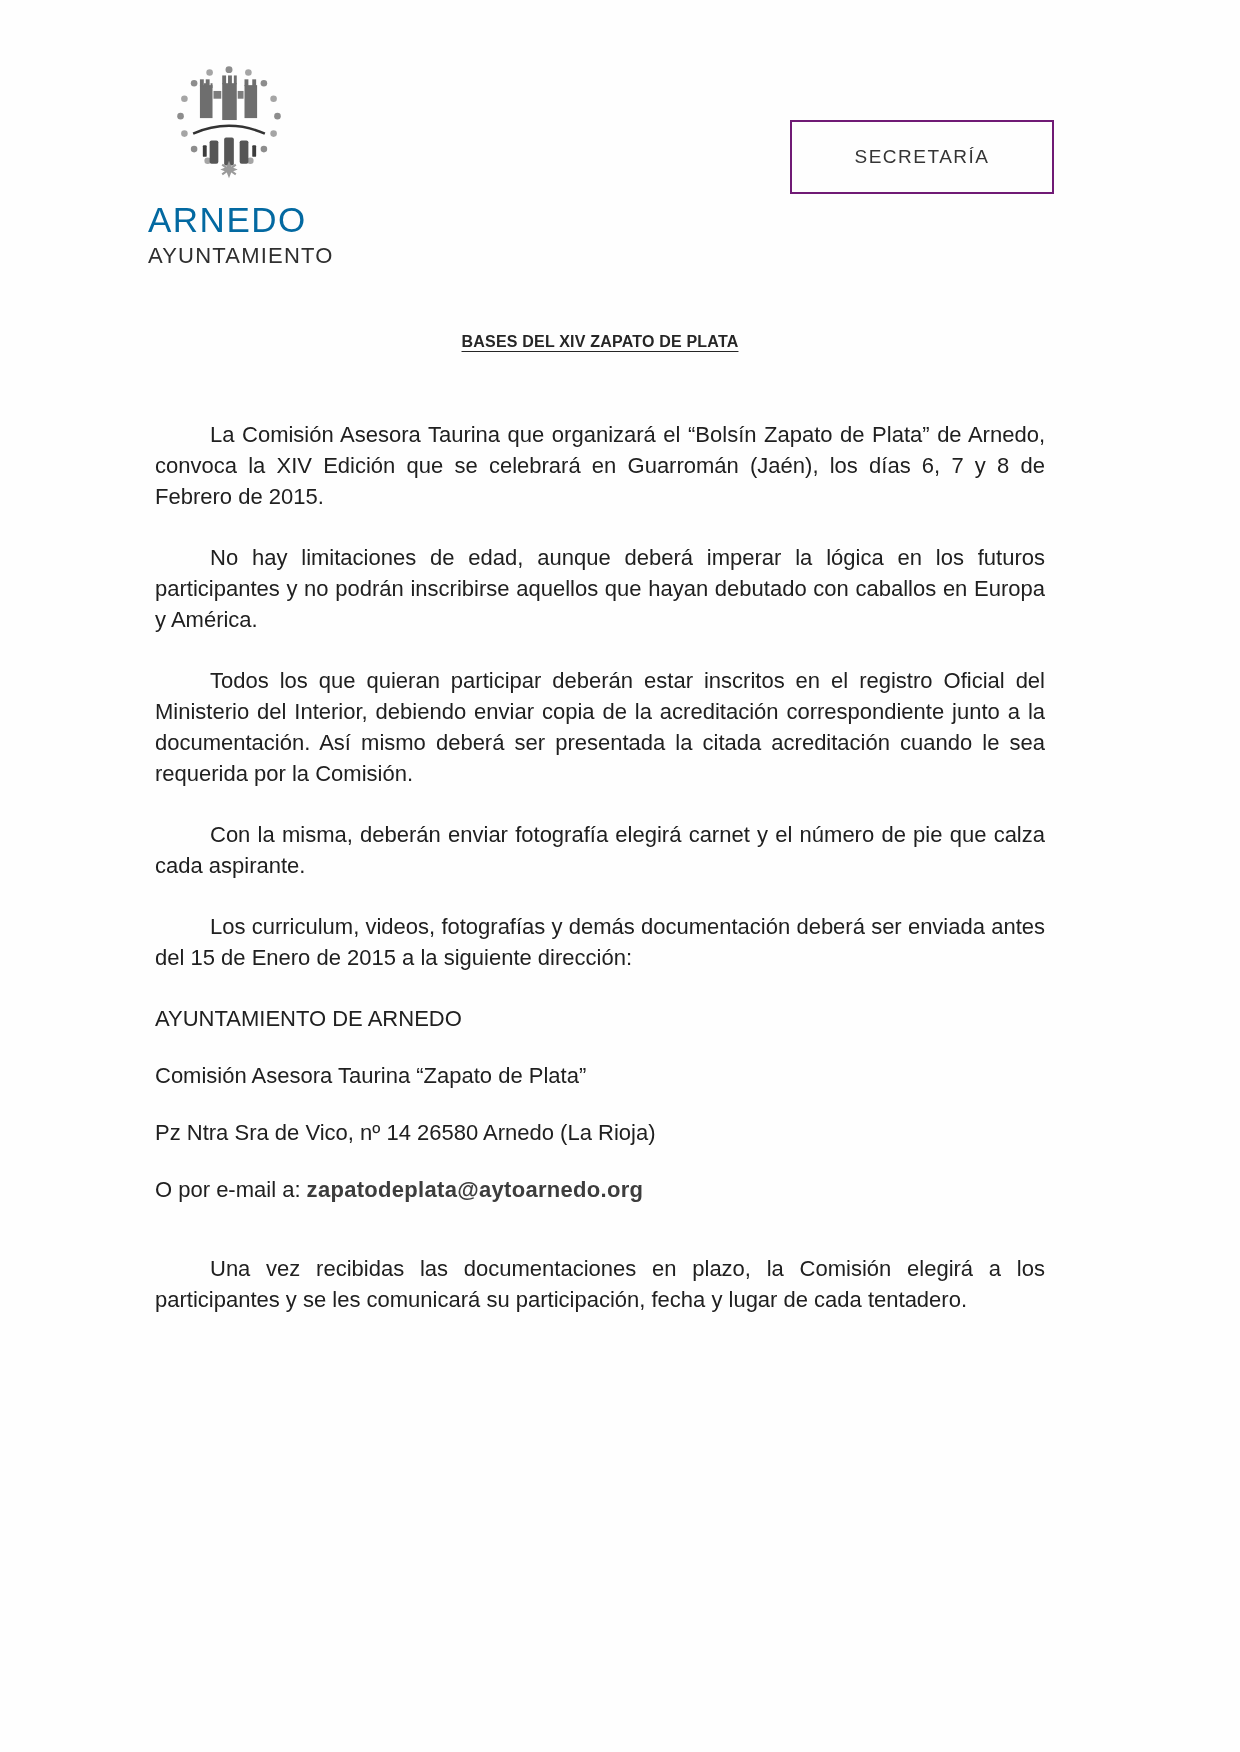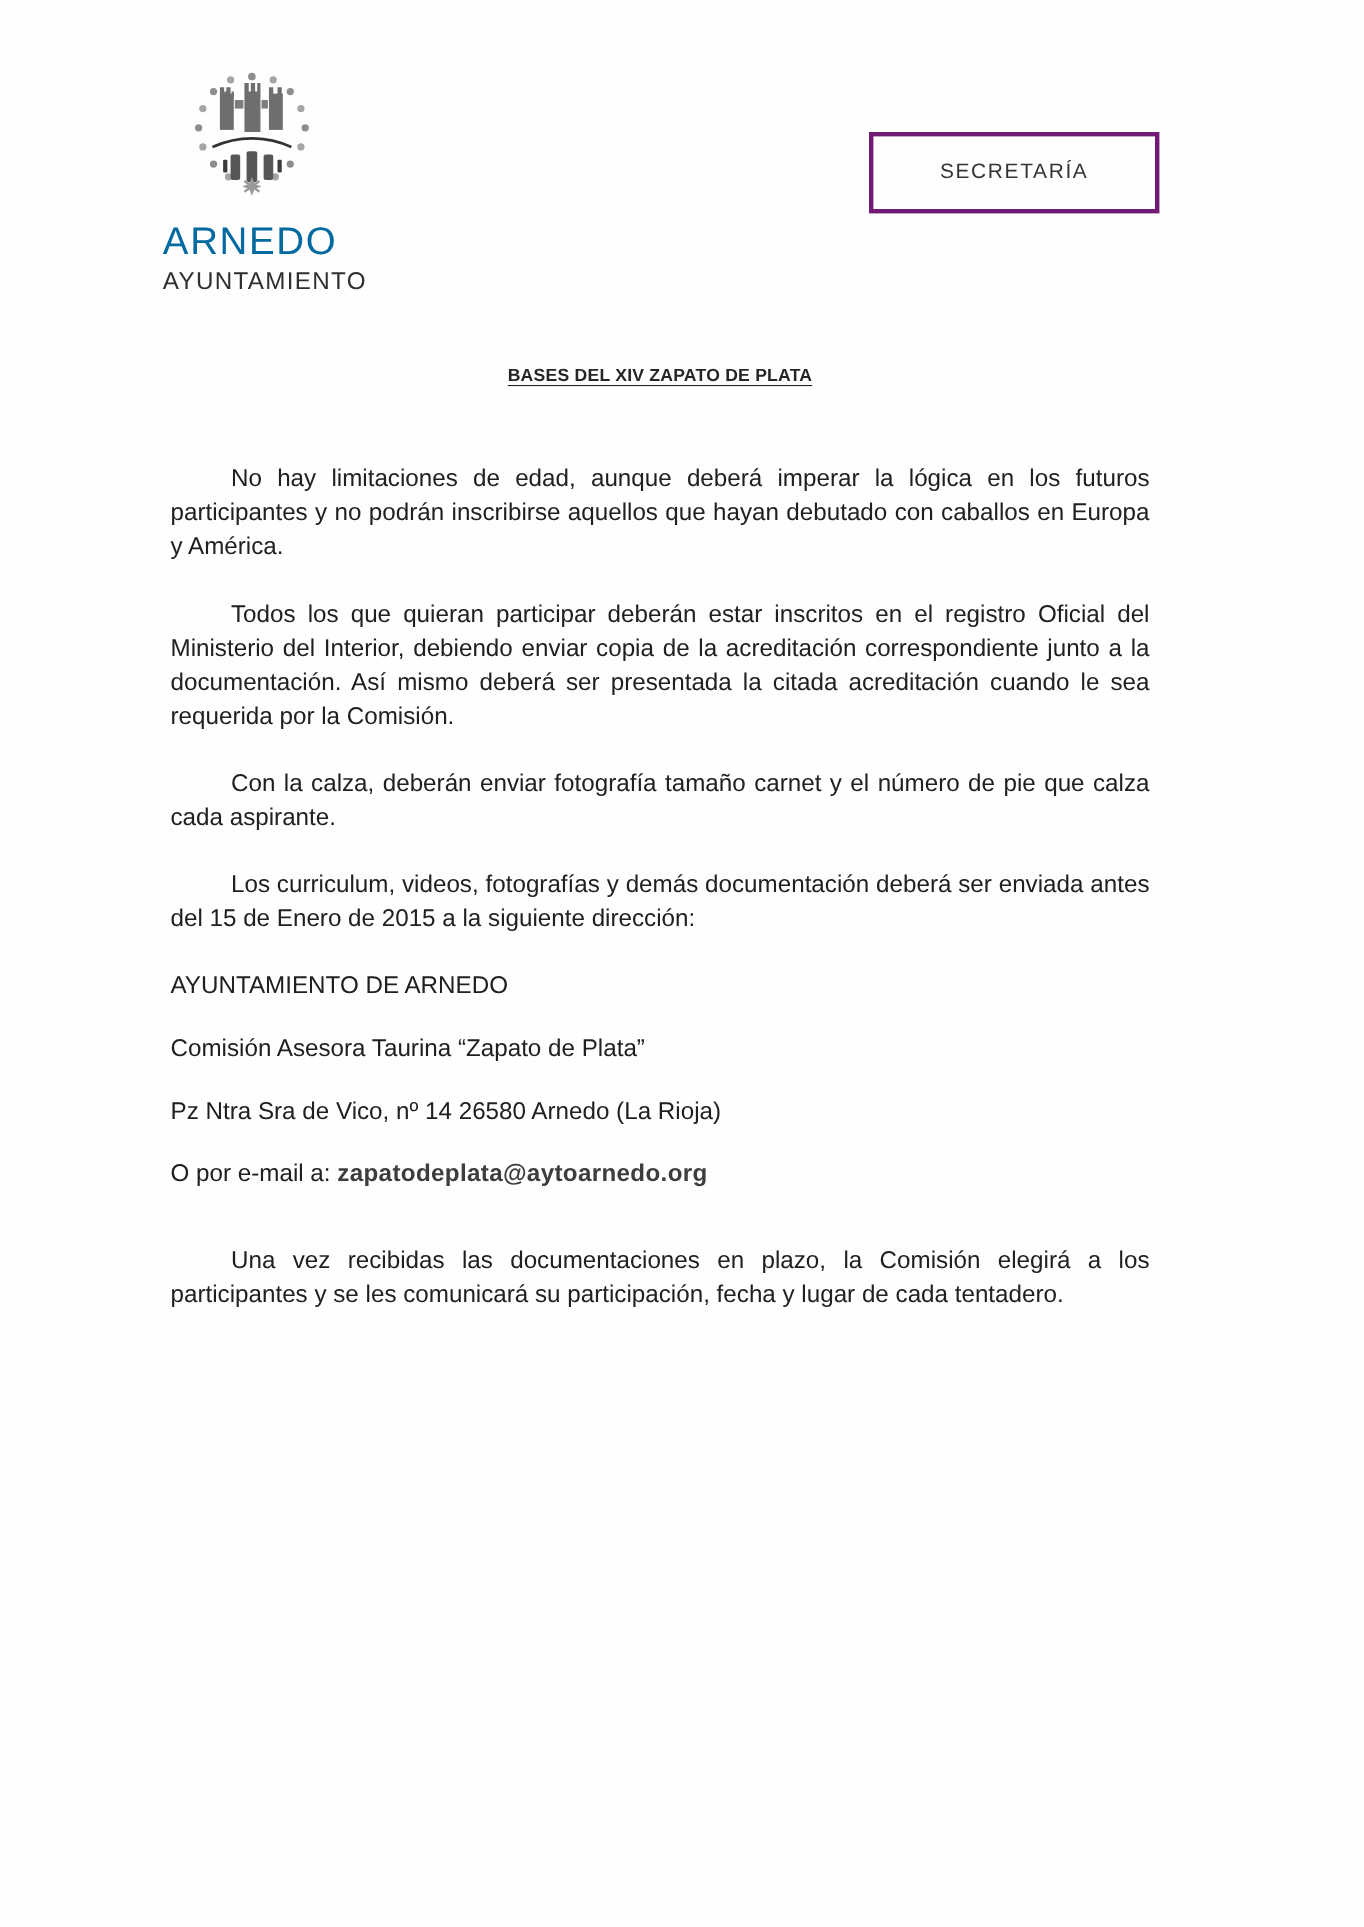--- a/index.html
+++ b/index.html
@@ -20,21 +20,21 @@
   .logo-name{
     font-size:35px;color:#0369a1;letter-spacing:1.5px;
     margin-top:18px;line-height:1.05;
   }
   .logo-sub{
     font-size:22px;color:#2f2f2f;letter-spacing:1.2px;margin-top:4px;
   }
   
   .stamp{
     position:absolute;left:790px;top:120px;width:264px;height:74px;
-    border:4px solid #701a75;
+    border:2px solid #701a75;
     display:flex;align-items:center;justify-content:center;
     box-sizing:border-box;
   }
   .stamp span{
     font-size:19px;letter-spacing:1.5px;color:#353535;
   }
   
   .doc{
     position:absolute;left:155px;top:326px;width:890px;
     font-size:22px;line-height:31px;
@@ -124,23 +124,24 @@
     <div class="logo-sub">AYUNTAMIENTO</div>
   </div>
 
   <div class="stamp">
     <span>SECRETARÍA</span>
   </div>
 
   <div class="doc">
     <h1 class="doc-title">BASES DEL XIV ZAPATO DE PLATA</h1>
 
+    <p class="para">La Comisión Asesora Taurina que organizará el “Bolsín Zapato de Plata” de Arnedo, convoca la XIV Edición que se celebrará en Guarromán (Jaén), los días 6, 7 y 8 de Febrero de 2015.</p>
     <p class="para">No hay limitaciones de edad, aunque deberá imperar la lógica en los futuros participantes y no podrán inscribirse aquellos que hayan debutado con caballos en Europa y América.</p>
     <p class="para">Todos los que quieran participar deberán estar inscritos en el registro Oficial del Ministerio del Interior, debiendo enviar copia de la acreditación correspondiente junto a la documentación. Así mismo deberá ser presentada la citada acreditación cuando le sea requerida por la Comisión.</p>
-    <p class="para">Con la calza, deberán enviar fotografía tamaño carnet y el número de pie que calza cada aspirante.</p>
+    <p class="para">Con la misma, deberán enviar fotografía elegirá carnet y el número de pie que calza cada aspirante.</p>
     <p class="para">Los curriculum, videos, fotografías y demás documentación deberá ser enviada antes del 15 de Enero de 2015 a la siguiente dirección:</p>
 
     <div class="addr-block">
       <p class="addr-line">AYUNTAMIENTO DE ARNEDO</p>
       <p class="addr-line">Comisión Asesora Taurina “Zapato de Plata”</p>
       <p class="addr-line">Pz Ntra Sra de Vico, nº 14 26580 Arnedo (La Rioja)</p>
       <p class="addr-line"><span>O por e-mail a: </span><span class="email-link">zapatodeplata@aytoarnedo.org</span></p>
     </div>
 
     <p class="para closing">Una vez recibidas las documentaciones en plazo, la Comisión elegirá a los participantes y se les comunicará su participación, fecha y lugar de cada tentadero.</p>

